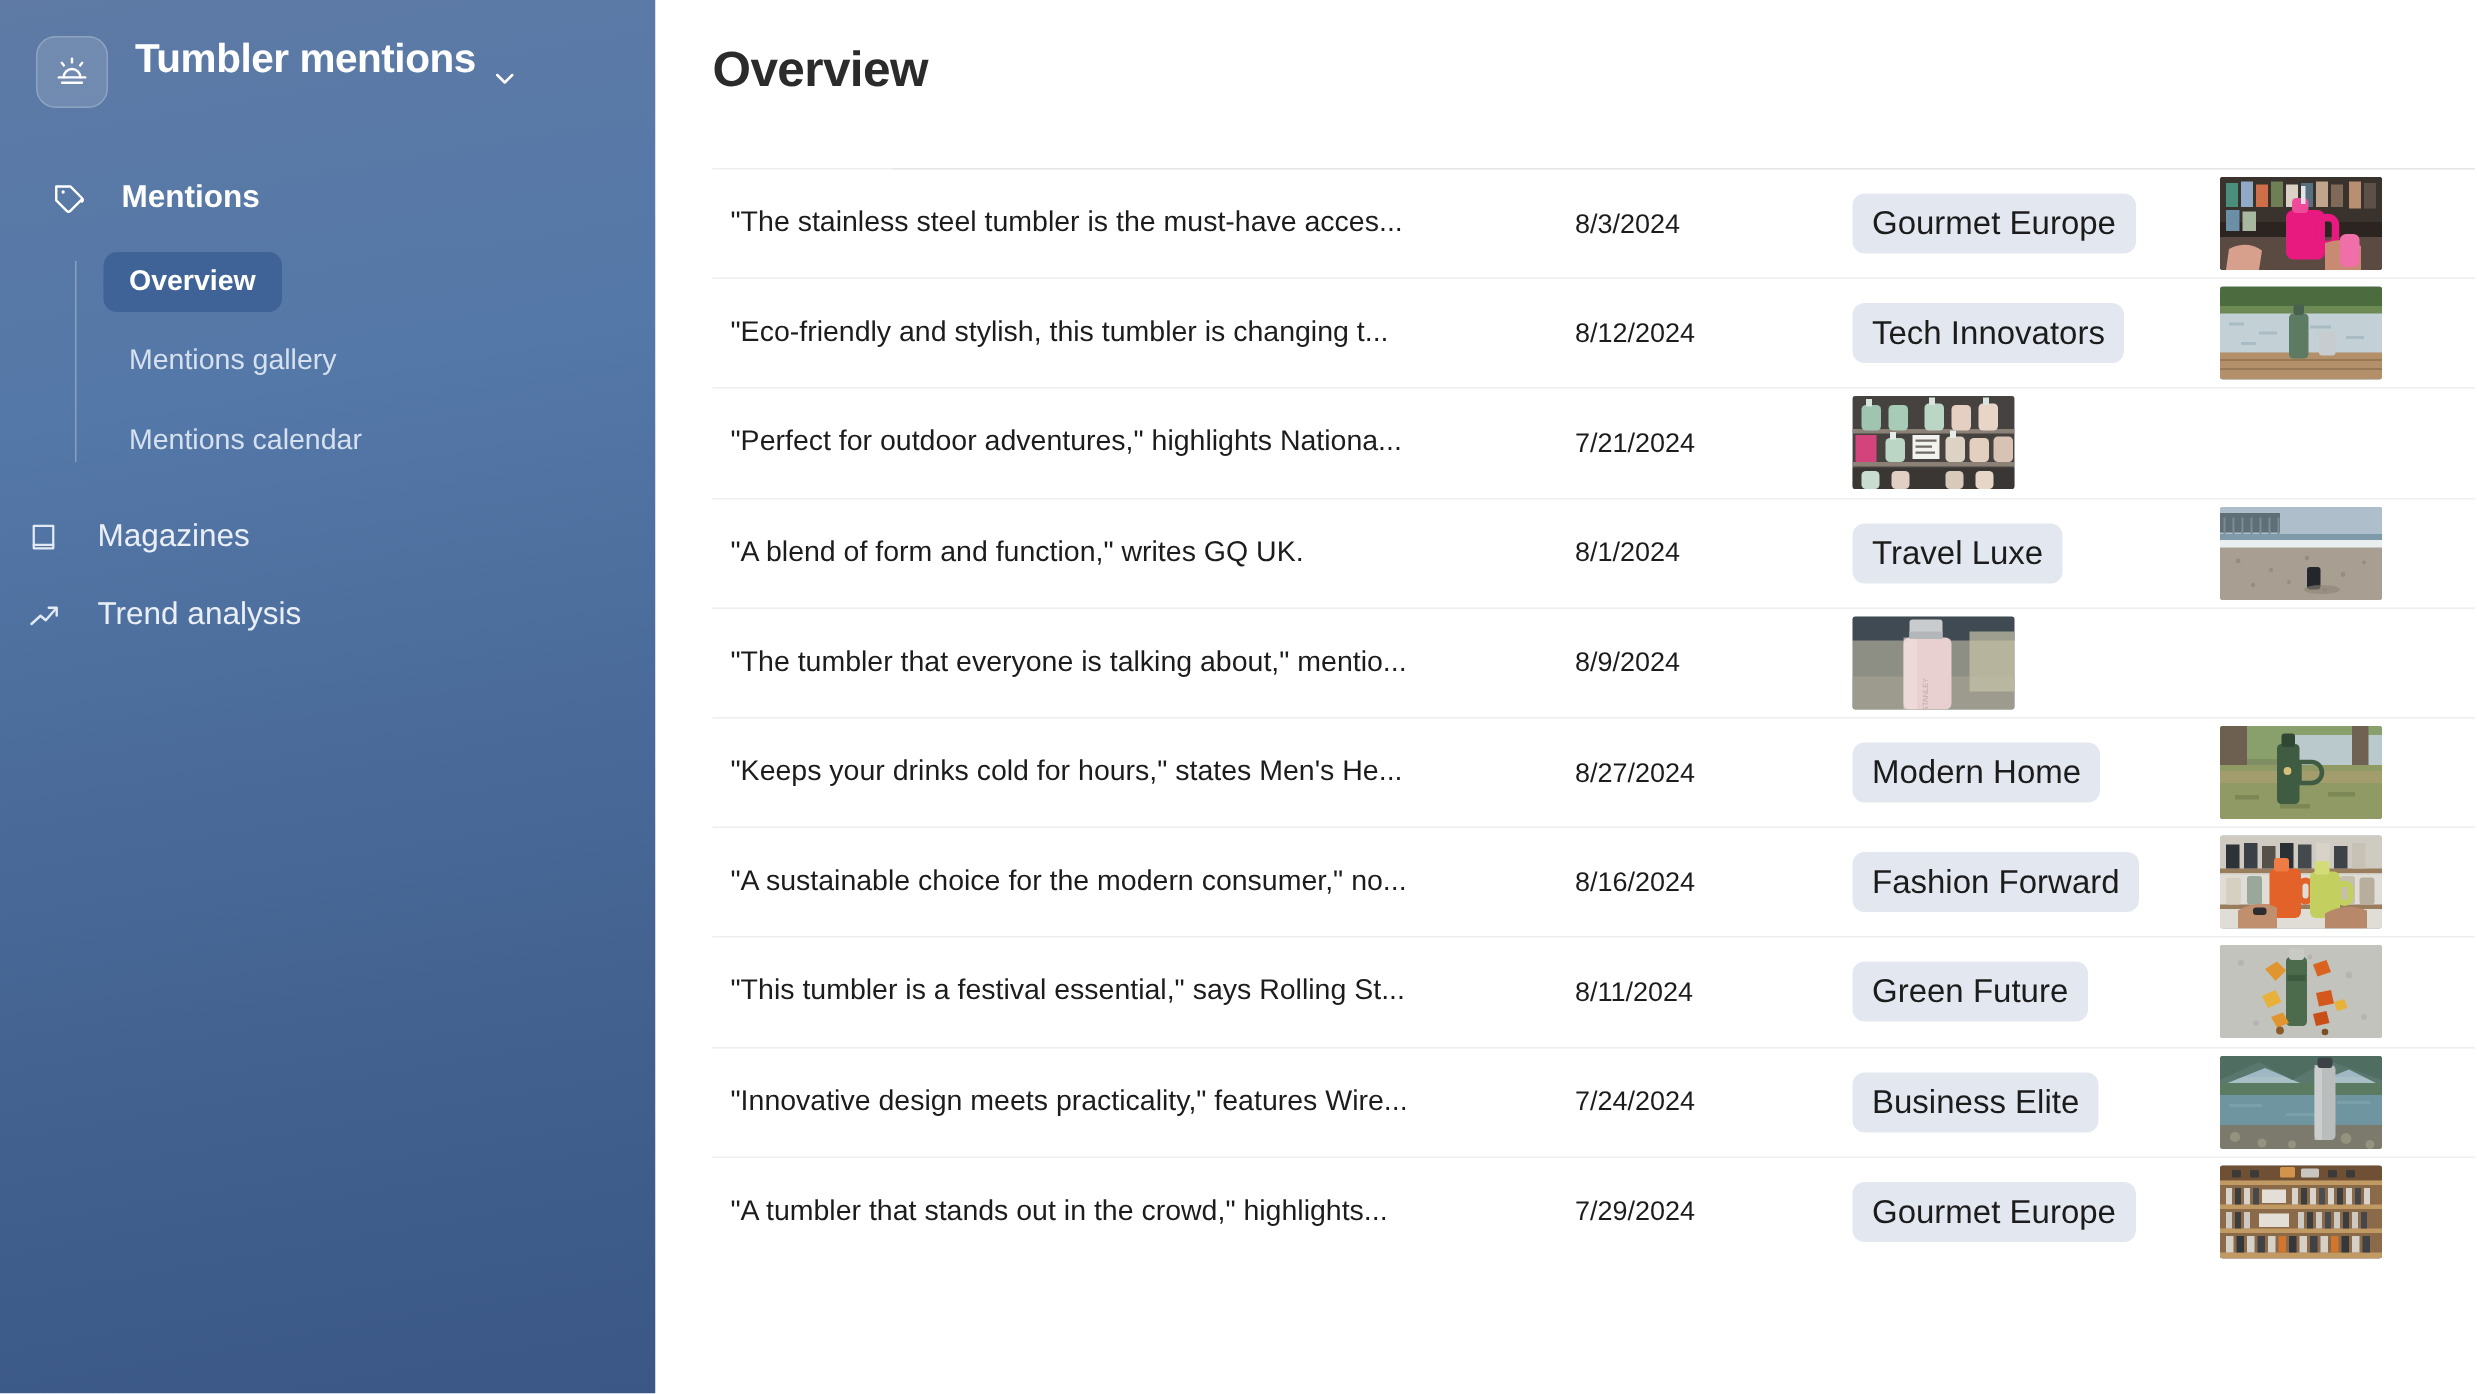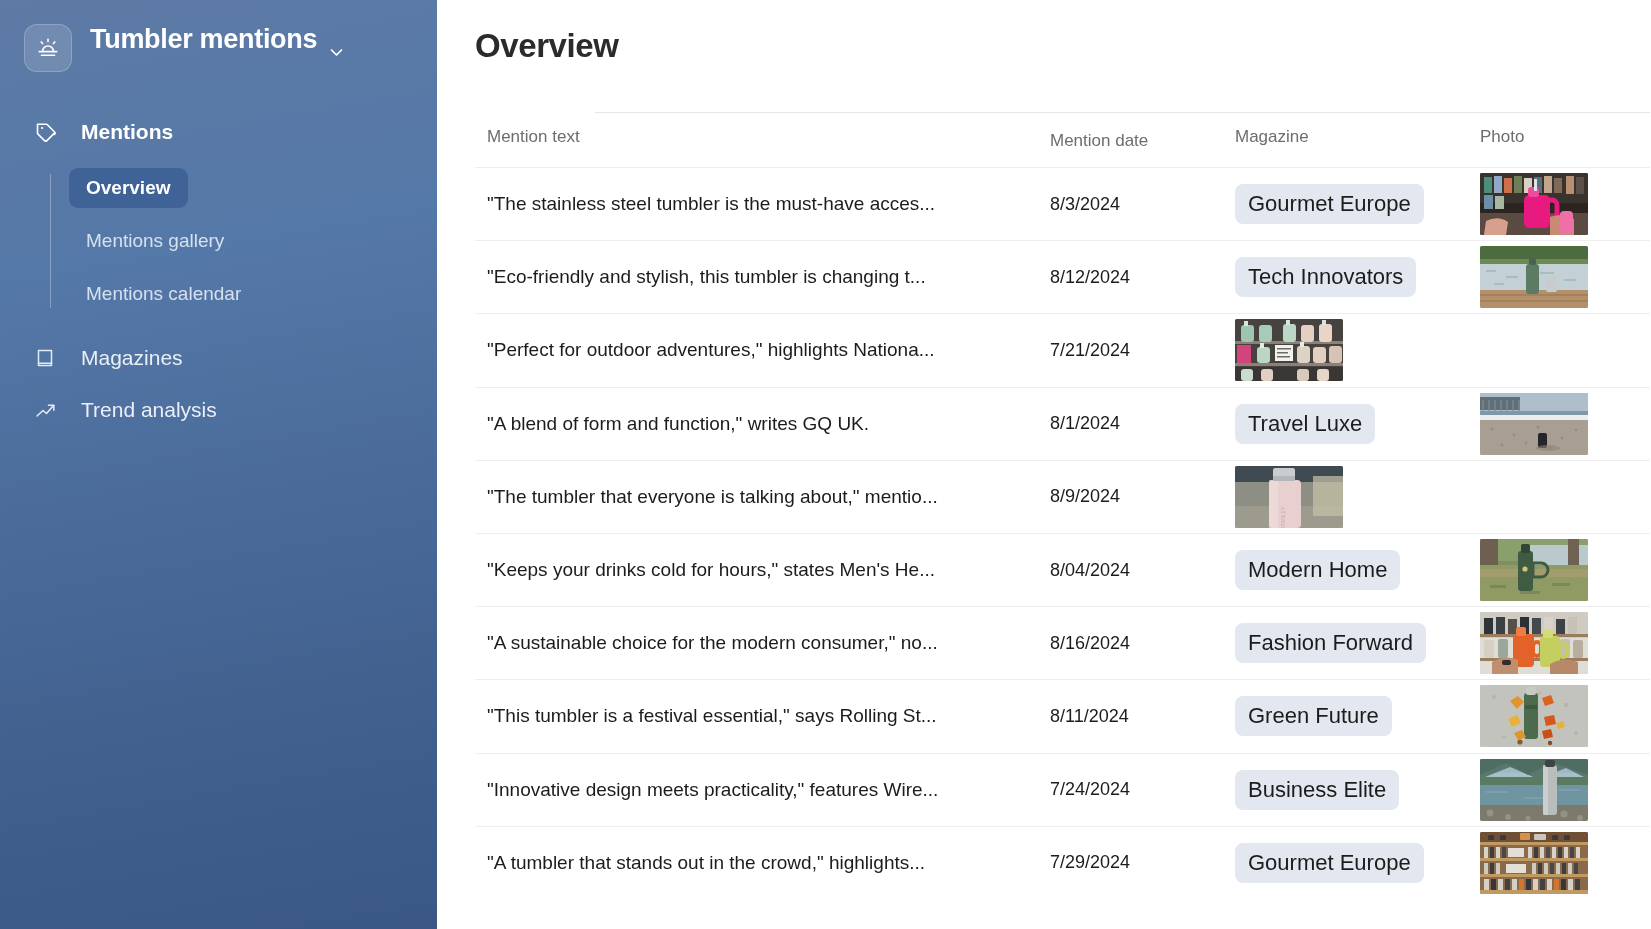--- a/index.html
+++ b/index.html
@@ -82,21 +82,21 @@
   }
   .subitem + .subitem { margin-top: 13px; }
   .subitem.active {
     background: #3f6396;
     color: #ffffff;
     font-weight: bold;
   }
   .nav-item {
     display: flex; align-items: center;
     height: 52px;
-    padding-left: 34px;
+    padding-left: 18px;
   }
   .nav-item .ico { width: 26px; flex: 0 0 26px; display: flex; align-items: center; }
   .nav-item .lbl {
     margin-left: 21px;
     color: #eaeff7;
     font-size: 21px;
     white-space: nowrap;
   }
 
   
@@ -246,26 +246,20 @@
     </nav>
   </aside>
 
   <main class="main">
 
     <h1 class="page-title">Overview</h1>
 
     <div class="table">
       <div class="thead-rule"></div>
 
-      <div class="thead">
-        <div class="th c-text">Mention text</div>
-        <div class="th c-date">Mention date</div>
-        <div class="th c-mag">Magazine</div>
-        <div class="th c-pic">Photo</div>
-      </div>
 
       <div id="rows">
           <div class="row">
             <div class="cell-text c-text">"The stainless steel tumbler is the must-have acces...</div>
             <div class="cell-date c-date">8/3/2024</div>
             <div class="c-mag"><span class="badge">Gourmet Europe</span></div>
             <div class="cell-pic c-pic">
               <div class="thumb">
                 <svg viewBox="0 0 108 62" xmlns="http://www.w3.org/2000/svg">
       <rect width="108" height="62" fill="#2b2420"></rect>
@@ -425,21 +419,21 @@
       <rect x="34" y="14" width="9" height="48" fill="#f2e0e0" opacity="0.6"></rect>
       <rect x="38" y="2" width="22" height="13" rx="2" fill="#c9ccce"></rect>
       <rect x="38" y="10" width="22" height="5" fill="#b3b7ba"></rect>
       <text x="50" y="52" font-family="sans-serif" font-size="5" fill="#c4a9aa" text-anchor="middle" transform="rotate(-90 50 52)">STANLEY</text>
                 </svg>
               </div>
             </div>
           </div>
           <div class="row">
             <div class="cell-text c-text">"Keeps your drinks cold for hours," states Men's He...</div>
-            <div class="cell-date c-date">8/04/2024</div>
+            <div class="cell-date c-date">8/27/2024</div>
             <div class="c-mag"><span class="badge">Modern Home</span></div>
             <div class="cell-pic c-pic">
               <div class="thumb">
                 <svg viewBox="0 0 108 62" xmlns="http://www.w3.org/2000/svg">
       <rect width="108" height="62" fill="#7f8f63"></rect>
       <rect x="0" y="0" width="108" height="22" fill="#8aa06c"></rect>
       <rect x="50" y="6" width="58" height="20" fill="#b9c9cc"></rect>
       <rect x="0" y="0" width="18" height="40" fill="#6d6050"></rect>
       <rect x="88" y="0" width="11" height="34" fill="#6f6252"></rect>
       <rect x="0" y="26" width="108" height="36" fill="#8f9a64"></rect>

